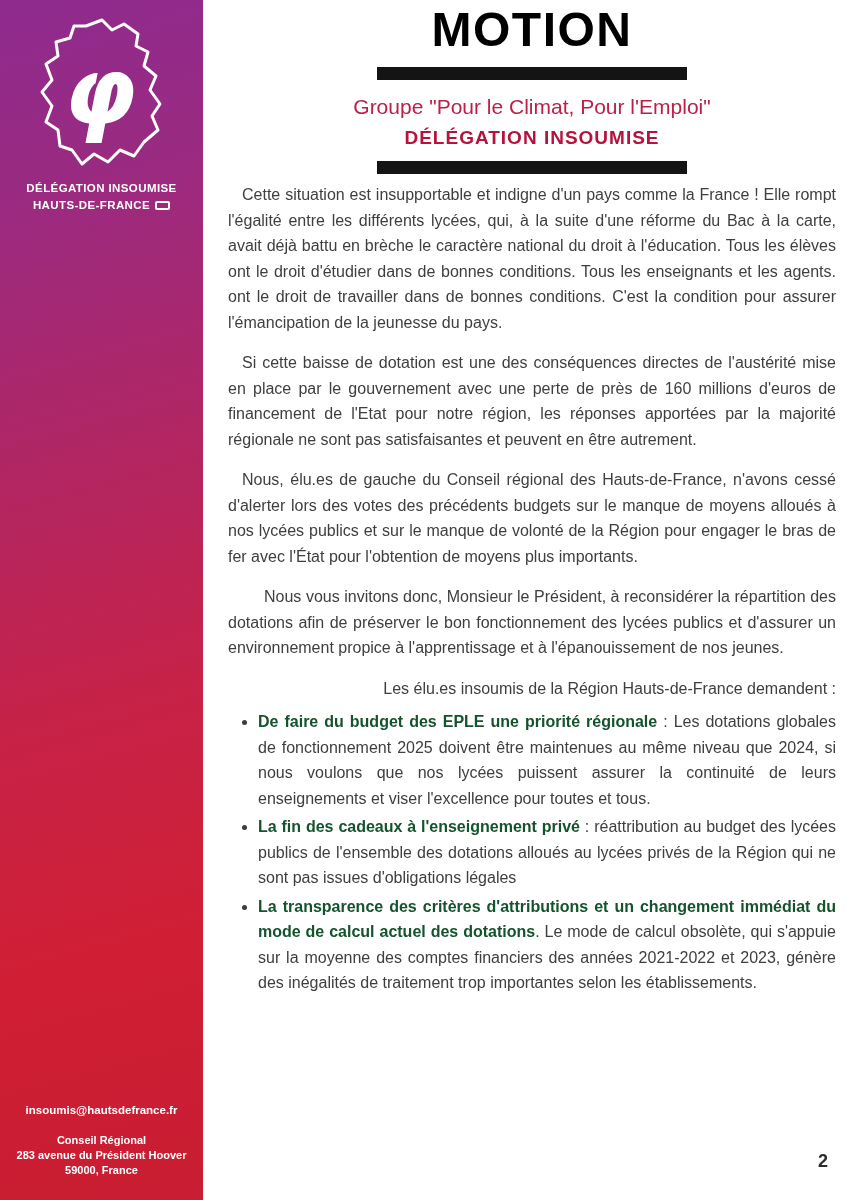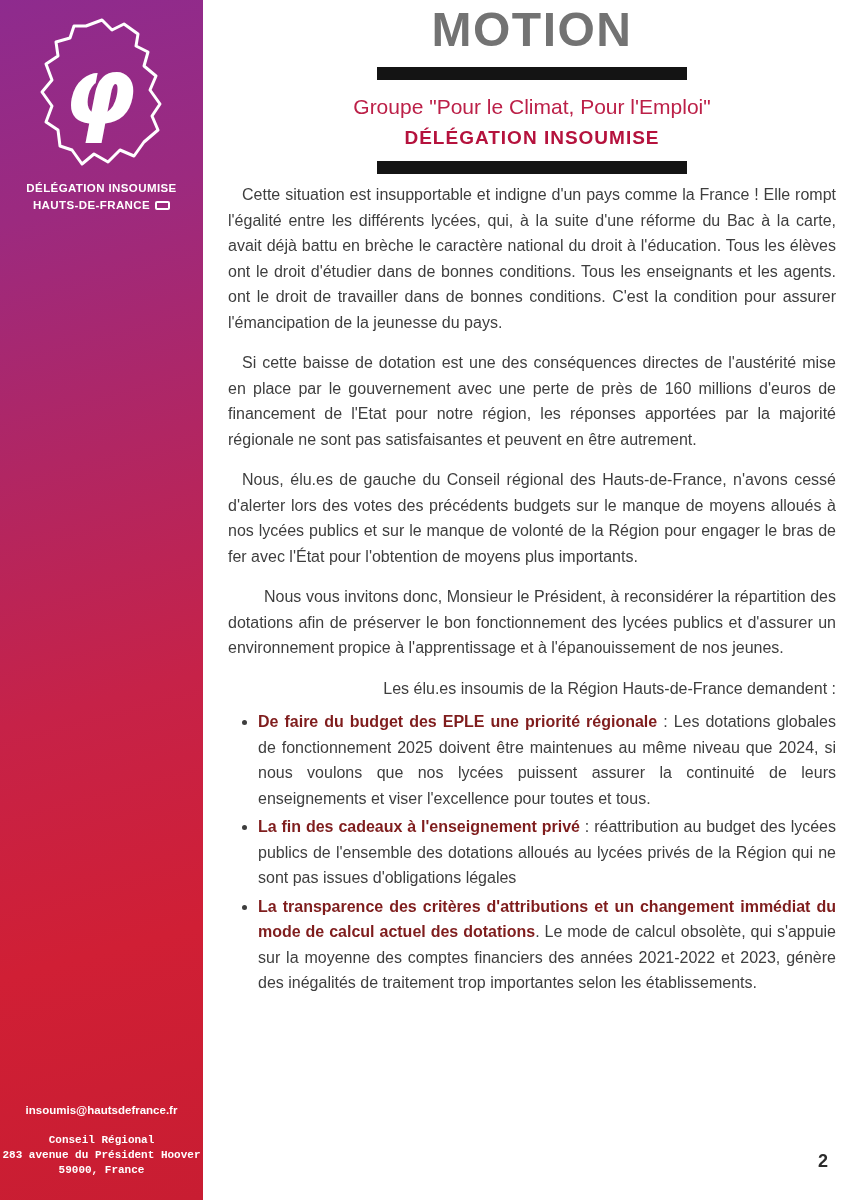--- a/index.html
+++ b/index.html
@@ -64,38 +64,37 @@
     font-weight: bold;
   }
   .sidebar-footer-address {
     position: absolute;
     bottom: 22px; left: 0;
     width: 100%;
     text-align: center;
     font-size: 11px;
     font-weight: bold;
     line-height: 15px;
-    font-family: Liberation Mono, monospace;
   }
 
   
   .content {
     position: absolute;
     left: 203px; top: 0;
     width: 647px; height: 1200px;
     padding: 0 14px 0 25px;
   }
   .doc-title {
     margin: 0;
     padding-top: 2px;
     text-align: center;
     font-size: 48px;
     font-weight: 800;
     letter-spacing: 1.5px;
-    color: #737373;
+    color: #000000;
   }
   .black-bar {
     width: 310px; height: 13px;
     margin: 10px auto 0 auto;
     background: #141414;
   }
   .group-line {
     margin-top: 15px;
     text-align: center;
     font-size: 21px;
@@ -128,21 +127,21 @@
     margin-bottom: 8px;
   }
   .body-text ul {
     margin: 0;
     padding-left: 30px;
   }
   .body-text li {
     margin-bottom: 3px;
     text-align: justify;
   }
-  .body-text li strong { color: #7f1d1d; }
+  .body-text li strong { color: #14532d; }
   .page-number {
     position: absolute;
     right: 22px; bottom: 28px;
     font-size: 18px;
     font-weight: bold;
     color: #2b2b2b;
   }
 </style>
 </head>
 <body>

